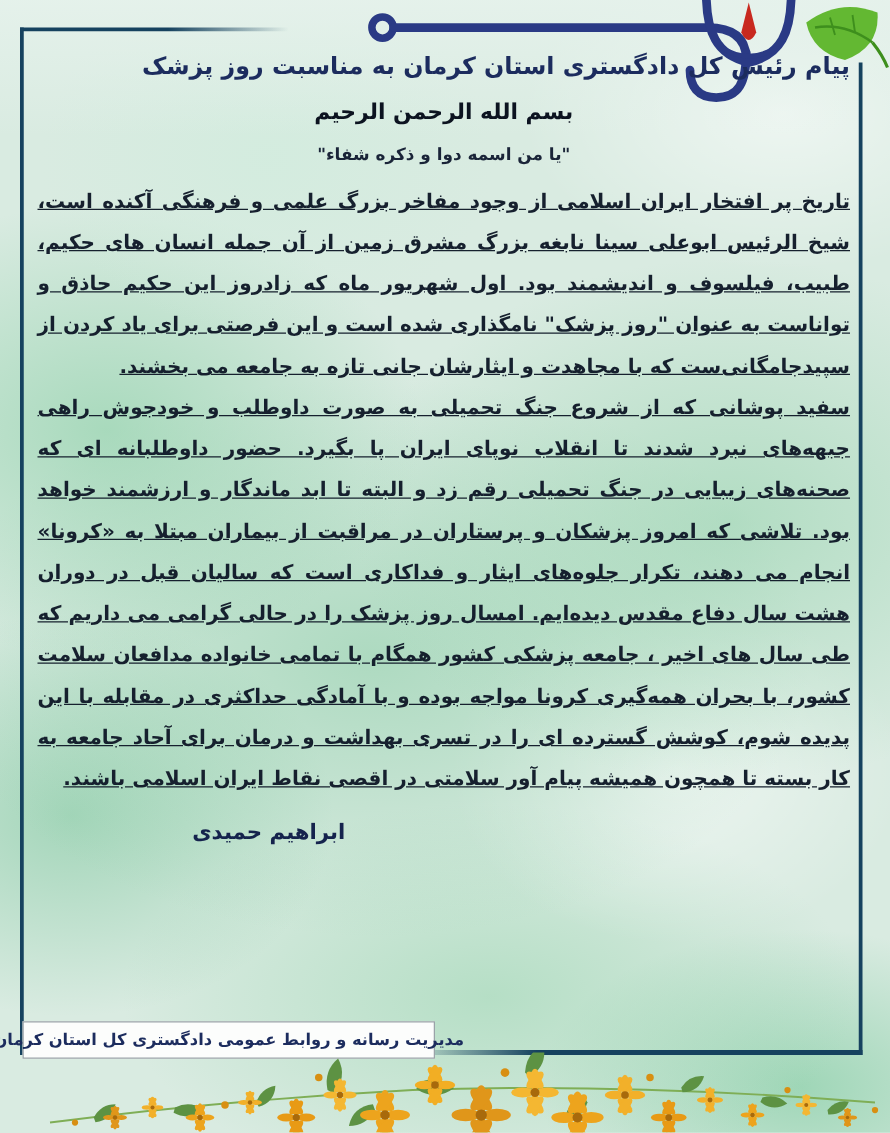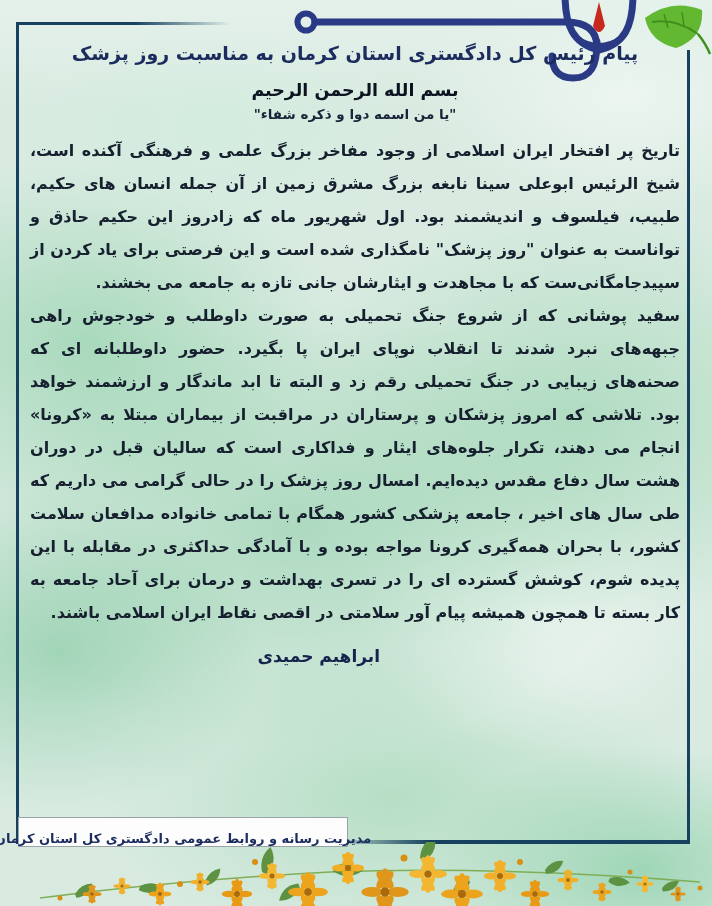--- a/index.html
+++ b/index.html
@@ -23,30 +23,30 @@
   .frame-top{left:16px;top:22px;width:215px;height:3px;
     background:linear-gradient(to right,#16425f 55%,rgba(22,66,95,0));}
   .frame-left{left:16px;top:22px;width:3px;height:822px;}
   .frame-right{left:687px;top:50px;width:3px;height:794px;}
   .frame-bottom{left:328px;top:840px;width:362px;height:4px;
     background:linear-gradient(to left,#16425f 72%,rgba(22,66,95,0));}
 
   .deco-top{position:absolute;left:0;top:0;width:712px;height:96px;pointer-events:none;}
 
   .content{position:absolute;top:42px;left:30px;right:32px;direction:rtl;}
-  .title{text-align:center;font-weight:bold;font-size:19px;color:#1c2c5e;margin:0 0 14px;}
-  .basmala{text-align:center;font-weight:bold;font-size:17.5px;color:#0c1320;margin:16px 0 6px;}
+  .title{text-align:right;font-weight:bold;font-size:19px;color:#1c2c5e;margin:0 0 14px;}
+  .basmala{text-align:center;font-weight:bold;font-size:17.5px;color:#0c1320;margin:16px 0 16px;}
   .invocation{text-align:center;font-weight:bold;font-size:13.5px;color:#1a2438;margin:0 0 12px;}
-  .para{text-align:justify;font-size:16px;line-height:33px;font-weight:bold;color:#16202e;margin:0;}
-  .signature{width:330px;margin:14px 300px 0 0;font-weight:bold;
+  .para{text-align:justify;font-size:16px;line-height:33px;font-weight:bold;color:#16202e;margin:0;text-decoration:underline;}
+  .signature{width:330px;margin:14px 300px 0 0;text-align:center;font-weight:bold;
     font-size:17px;line-height:27px;color:#15234d;}
 
   .credit-box{position:absolute;left:18px;top:817px;width:330px;height:30px;
     background:#fcfdfc;border:1px solid #9aa3a8;box-sizing:border-box;
-    display:flex;align-items:flex-end;justify-content:center;direction:rtl;}
+    display:flex;align-items:center;justify-content:center;direction:rtl;}
   .credit-box span{font-weight:bold;font-size:13px;color:#1c2c5e;white-space:nowrap;}
 
   .flowers{position:absolute;left:0;bottom:0;width:712px;height:64px;pointer-events:none;}
 </style>
 </head>
 <body>
 
 <div class="frame-line frame-top"></div>
 <div class="frame-line frame-left"></div>
 <div class="frame-line frame-right"></div>

